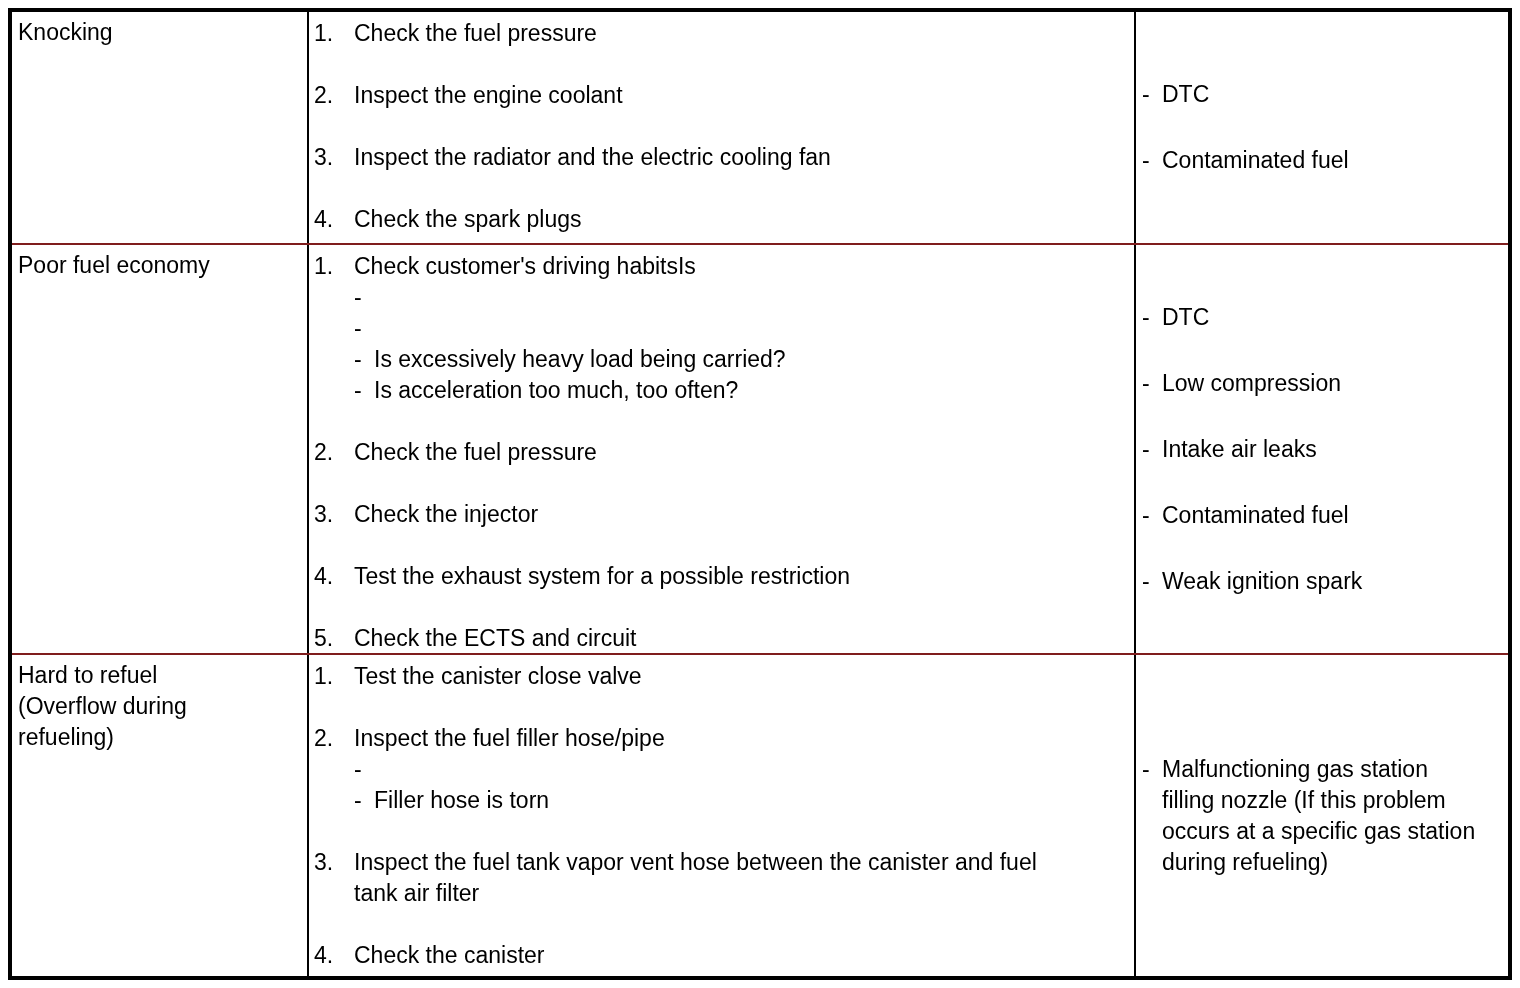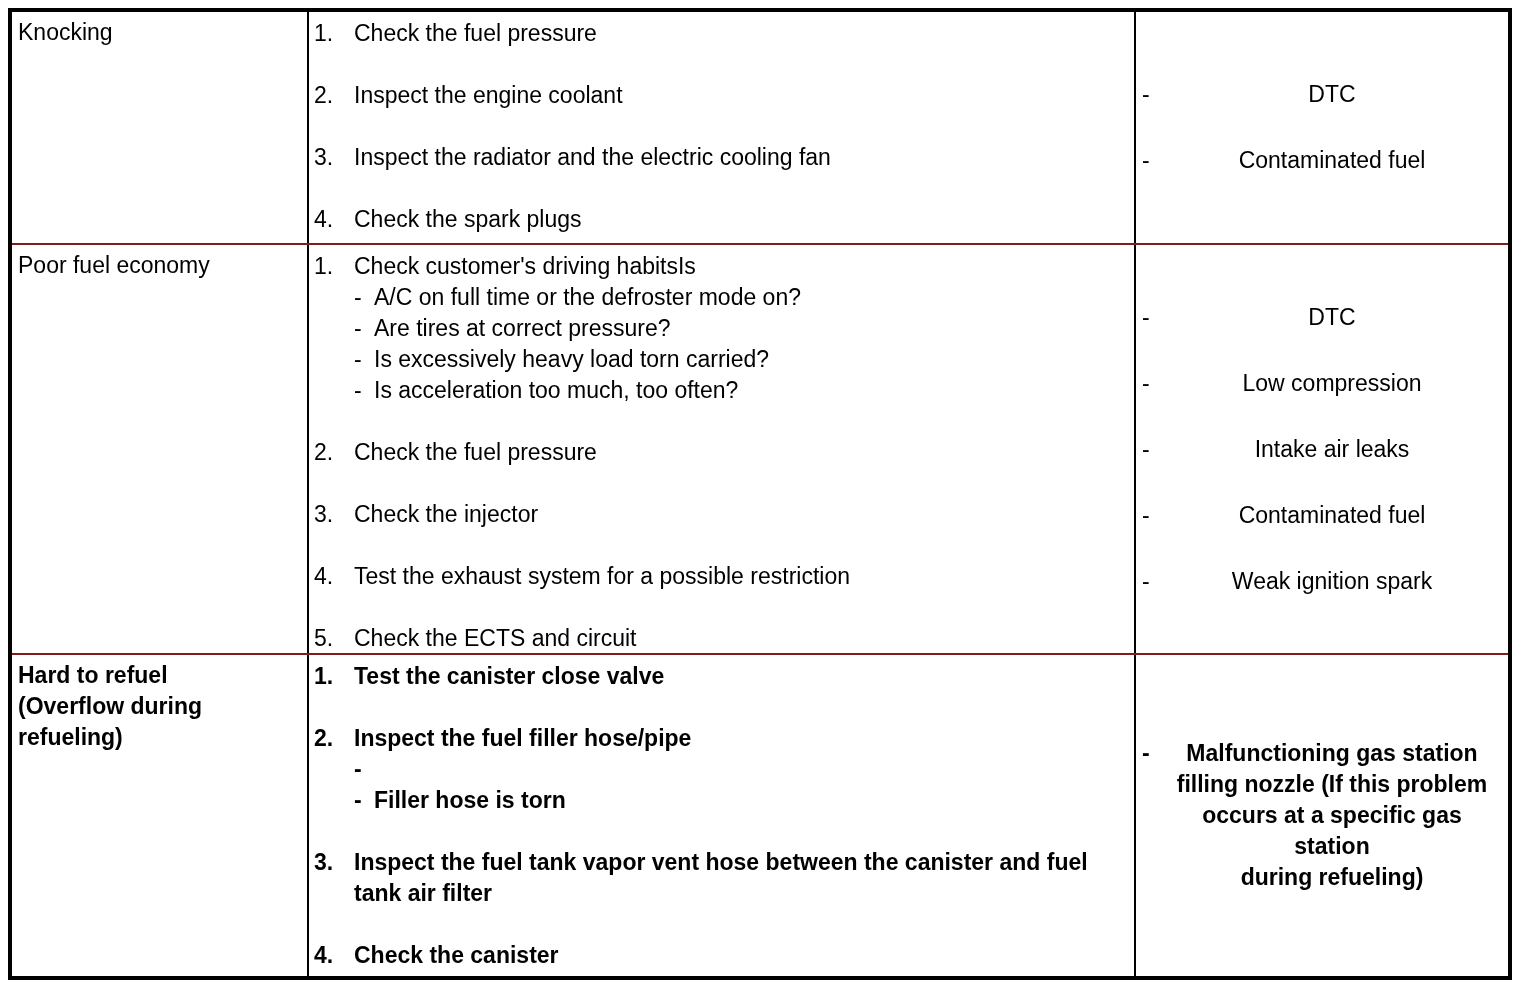--- a/index.html
+++ b/index.html
@@ -20,21 +20,21 @@
     font-size: 23px;
     line-height: 31px;
   }
   .t-row {
     display: grid;
     grid-template-columns: 297px 827px 1fr;
   }
   .t-row + .t-row { border-top: 2px solid #7f1d1d; }
   .row-1 { height: 288px; }
   .row-2 { height: 410px; }
-  .row-3 { flex: 1; font-weight: bold; }
+  .row-3 { flex: 1; }
   .cell { overflow: hidden; }
   .cell-symptom {
     border-right: 2px solid #000;
     padding: 5px 6px;
     white-space: pre-line;
   }
   .cell-inspections {
     border-right: 2px solid #000;
     padding: 6px 8px 5px 5px;
     display: flex;
@@ -46,21 +46,21 @@
     display: flex;
     flex-direction: column;
     justify-content: center;
     row-gap: 35px;
   }
   .item, .sub, .cause { display: flex; align-items: flex-start; }
   .marker { flex: 0 0 auto; }
   .num  { width: 28px; }
   .dash { width: 20px; }
   .itext { flex: 1; min-width: 0; margin-left: 12px; }
-  .ctext { flex: 1; min-width: 0; text-align: center; }
+  .ctext { flex: 1; min-width: 0; }
   .main-line, .stext, .ctext, .cell-symptom { white-space: pre-line; }
 </style>
 </head>
 <body>
 
 <div class="doc-table">
 
   <div class="t-row row-1">
     <div class="cell cell-symptom">Knocking</div>
     <div class="cell cell-inspections">
@@ -103,29 +103,27 @@
 
   <div class="t-row row-2">
     <div class="cell cell-symptom">Poor fuel economy</div>
     <div class="cell cell-inspections">
         <div class="item">
           <span class="marker num">1.</span>
           <div class="itext">
             <div class="main-line">Check customer's driving habitsIs</div>
             <div class="sub">
               <span class="marker dash">-</span>
-              <div class="stext">A/C on full time or the defroster mode on?</div>
-            </div>
-            <div class="sub">
-              <span class="marker dash">-</span>
-              <div class="stext">Are tires at correct pressure?</div>
-            </div>
-            <div class="sub">
-              <span class="marker dash">-</span>
-              <div class="stext">Is excessively heavy load torn carried?</div>
+            </div>
+            <div class="sub">
+              <span class="marker dash">-</span>
+            </div>
+            <div class="sub">
+              <span class="marker dash">-</span>
+              <div class="stext">Is excessively heavy load being carried?</div>
             </div>
             <div class="sub">
               <span class="marker dash">-</span>
               <div class="stext">Is acceleration too much, too often?</div>
             </div>
           </div>
         </div>
         <div class="item">
           <span class="marker num">2.</span>
           <div class="itext">

